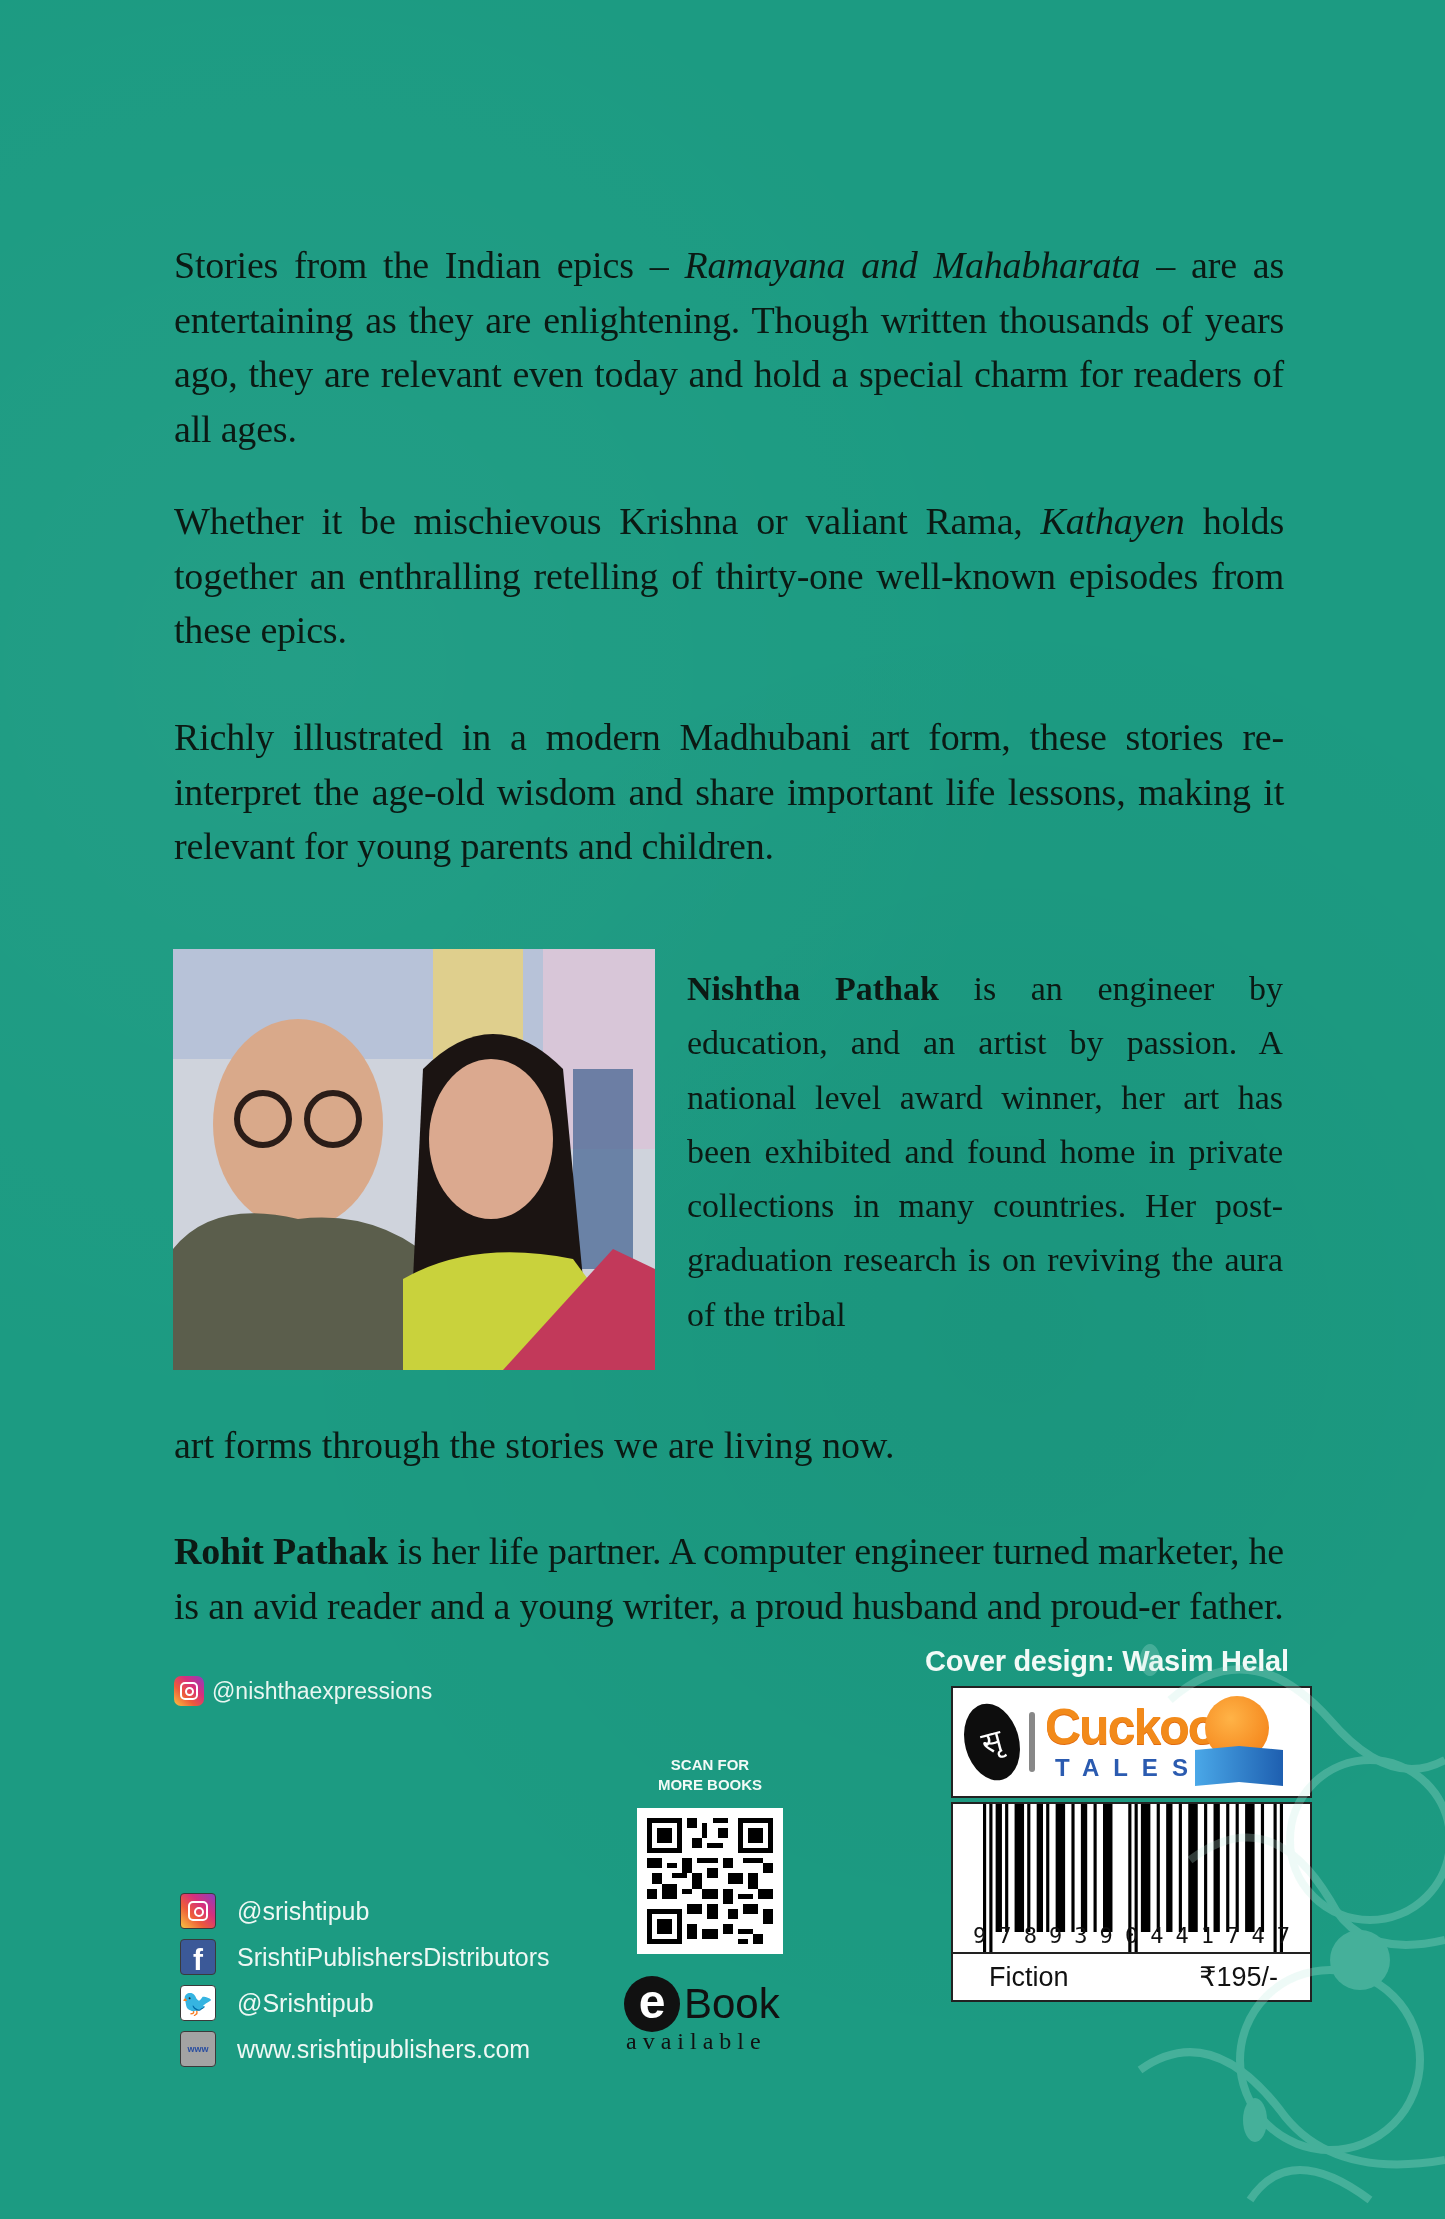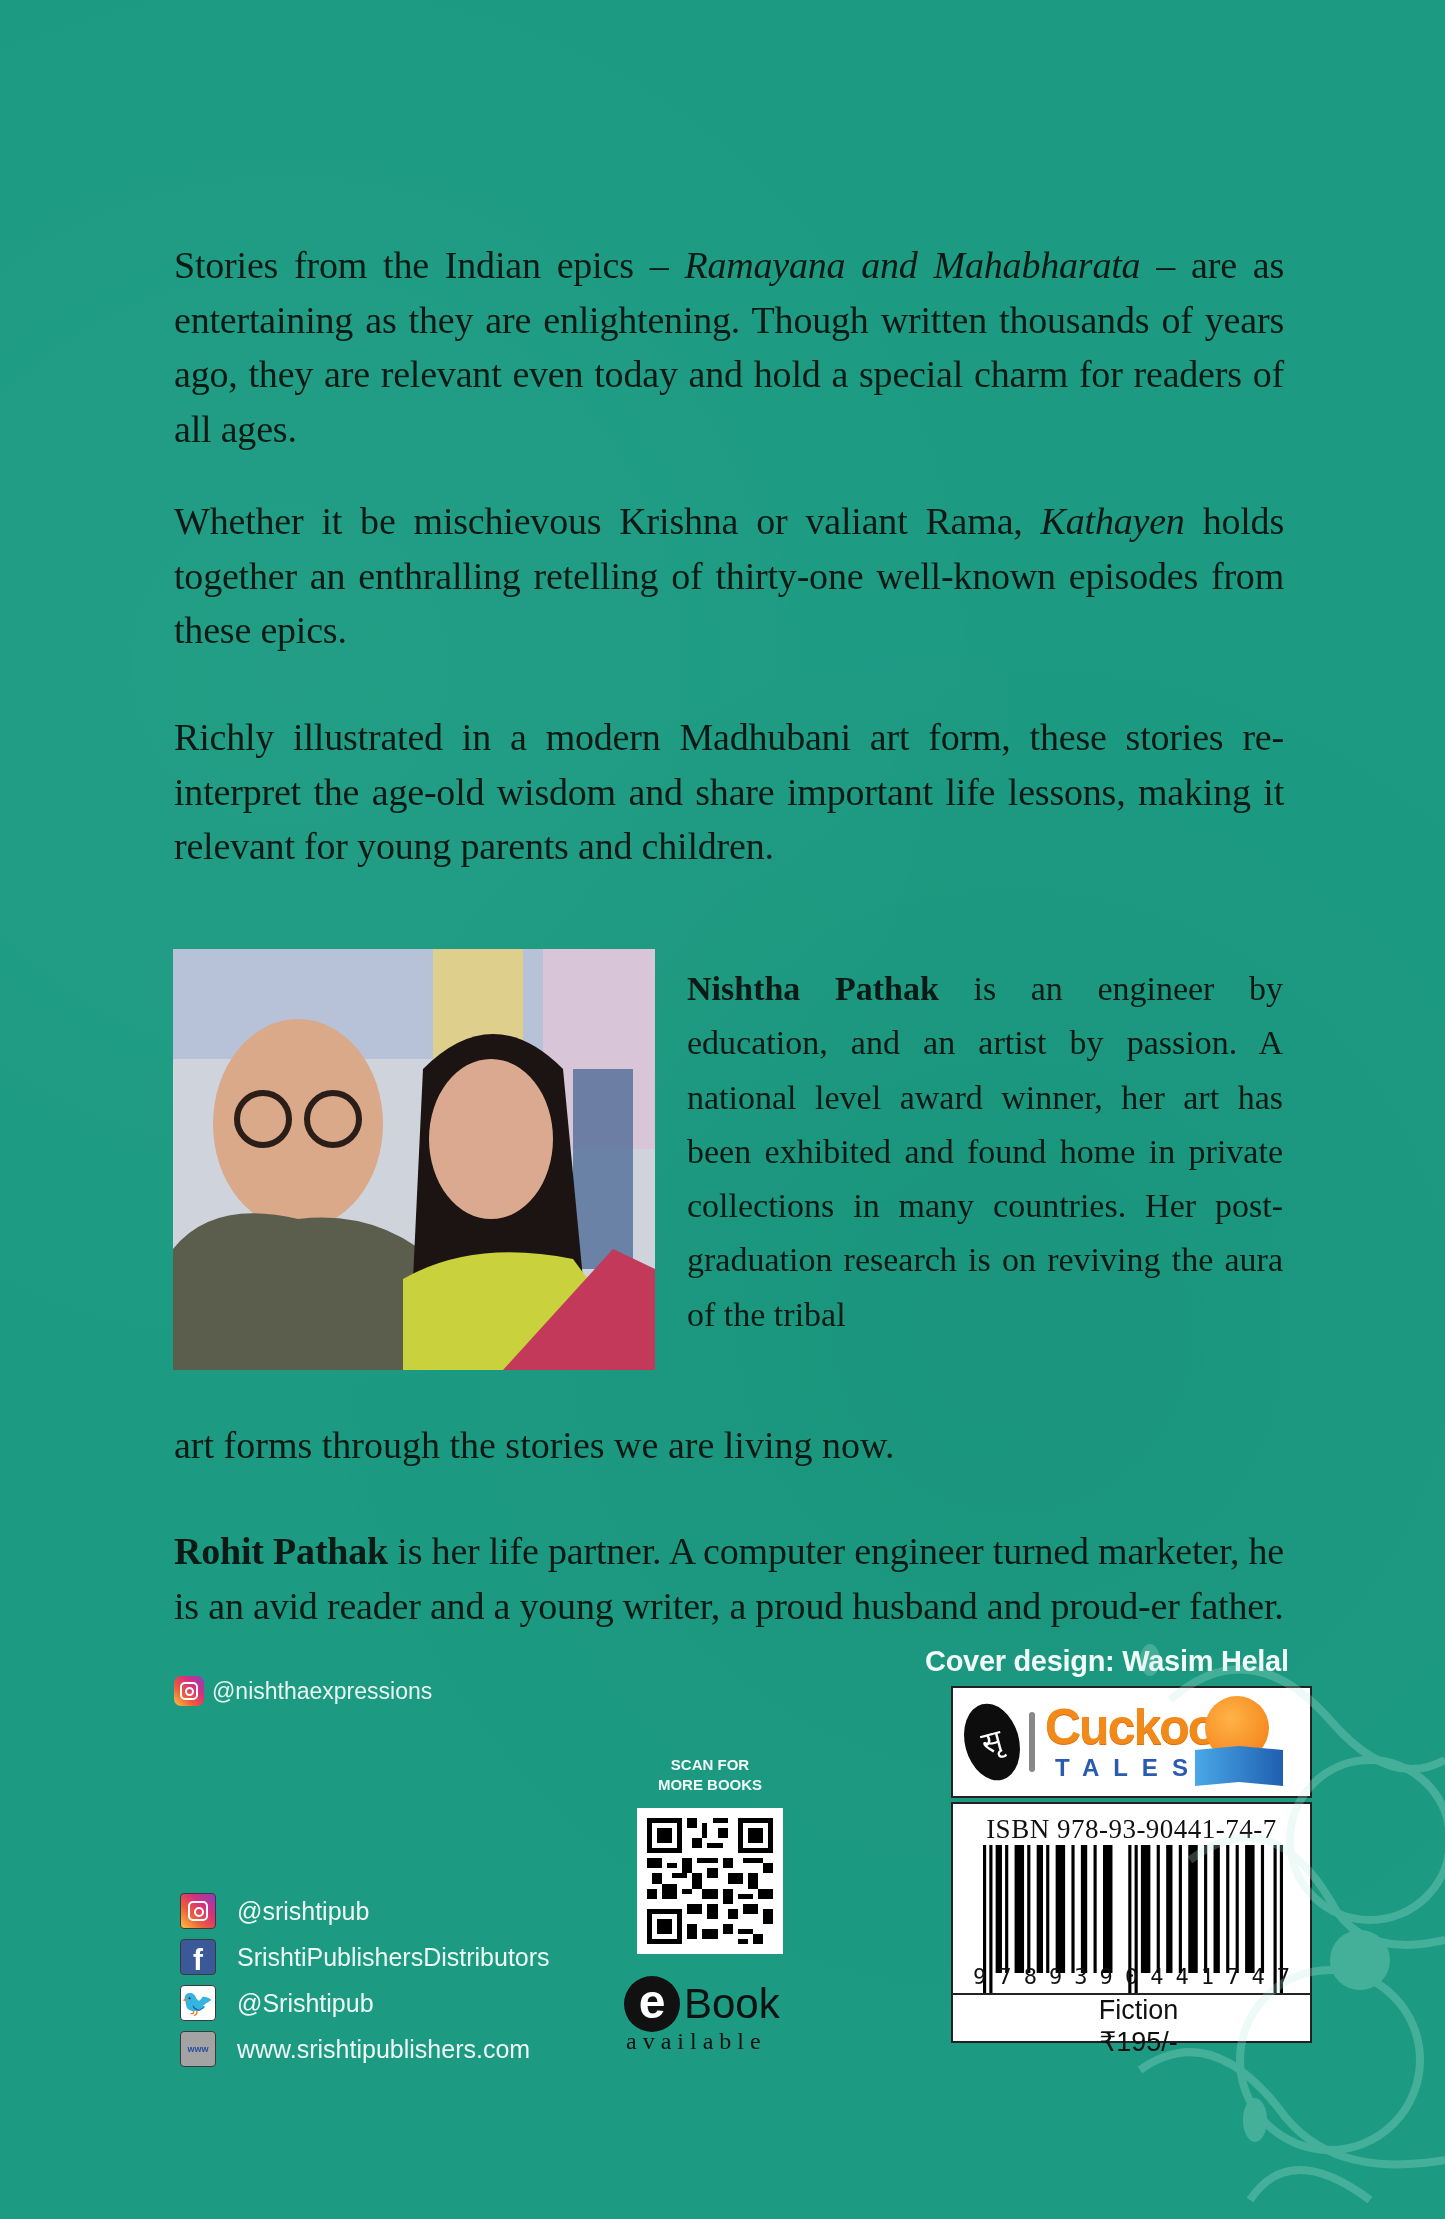--- a/index.html
+++ b/index.html
@@ -135,22 +135,22 @@
     padding-top: 10px; color: #111; letter-spacing: 0.5px;
   }
   .barcode { display: flex; align-items: flex-end; padding-left: 18px; height: 148px; position: relative; }
   .barcode-digits {
     position: absolute; left: 20px; bottom: 4px; right: 20px; display: flex; justify-content: space-between;
     font-family: "DejaVu Sans Mono", monospace; font-size: 22px; color: #111;
   }
   .bars { position: absolute; left: 30px; top: 0; width: 300px; height: 148px; }
   .price-row {
     display: flex; justify-content: space-between; align-items: center;
-    border-top: 2px solid #222; height: 46px; padding: 0 32px 0 46px;
-    font-family: "Liberation Sans", "DejaVu Sans", sans-serif; font-size: 27px; color: #111; flex-direction: column;
+    border-top: 2px solid #222; height: 46px; padding: 0 32px 0 36px;
+    font-family: "Liberation Sans", "DejaVu Sans", sans-serif; font-size: 27px; color: #111;
   }
 
   .motif { left: 1130px; top: 1640px; width: 315px; height: 579px; opacity: 0.25; pointer-events: none; }
 </style>
 </head>
 <body>
 
 <p class="para" id="p1"><span>Stories from the Indian epics – </span><i>Ramayana and Mahabharata</i><span> – are as entertaining as they are enlightening. Though written thousands of years ago, they are relevant even today and hold a special charm for readers of all ages.</span></p>
 
 <p class="para" id="p2"><span>Whether it be mischievous Krishna or valiant Rama, </span><i>Kathayen</i><span> holds together an enthralling retelling of thirty-one well-known episodes from these epics.</span></p>
@@ -278,21 +278,20 @@
     <span class="pub-logo">सृ</span>
     <span class="logo-div"></span>
     <div class="cuckoo">
       <span class="cuckoo-word">Cuckoo</span>
       <span class="cuckoo-tales">TALES</span>
       <span class="bird"></span>
       <span class="book-icon"></span>
     </div>
   </div>
   <div class="isbn-box">
-    <div class="isbn-text">ISBN 978-93-90441-74-7</div>
     <div class="barcode">
       <svg class="bars" viewBox="0 0 95 148" preserveAspectRatio="none">
         <g fill="#000">
           <rect x="0" y="0" width="1" height="148"></rect>
             <rect x="2" y="0" width="1" height="148"></rect>
           <rect x="4" y="0" width="2" height="128"></rect>
             <rect x="7" y="0" width="1" height="128"></rect>
             <rect x="10" y="0" width="3" height="128"></rect>
             <rect x="14" y="0" width="1" height="128"></rect>
           <rect x="17" y="0" width="2" height="128"></rect>

